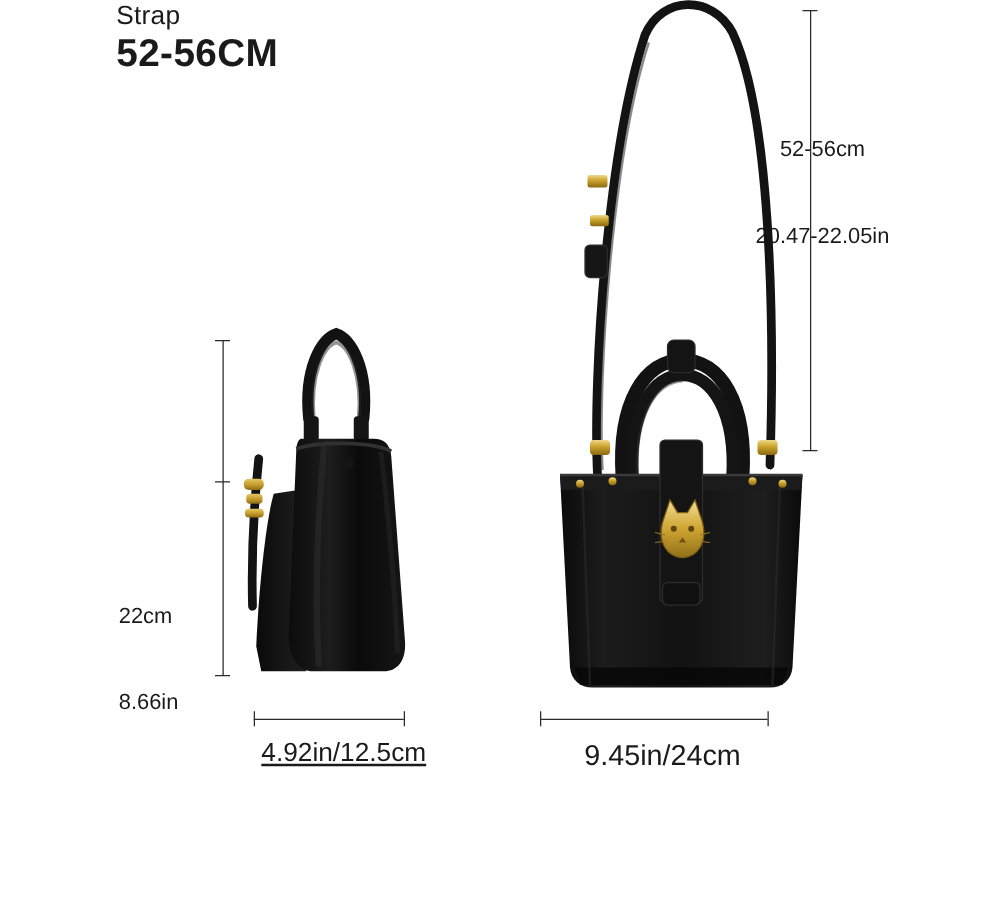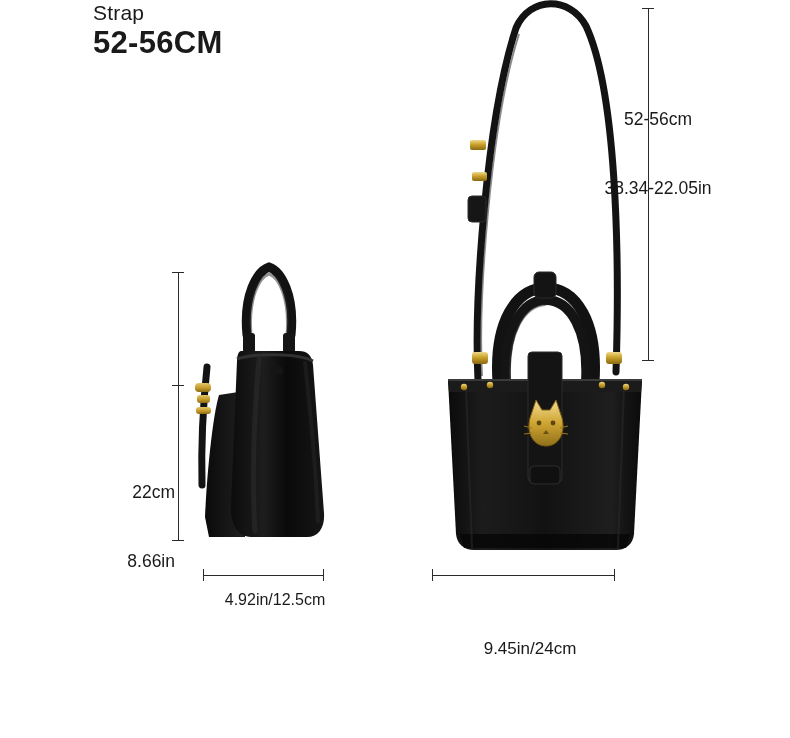--- a/index.html
+++ b/index.html
@@ -53,38 +53,38 @@
     top: 297px;
     width: 80px;
     font-size: 17.5px;
     text-align: center;
   }
   #h-bottom-label {
     left: 95px;
     top: 436px;
     width: 80px;
     font-size: 17.5px;
-    text-align: right;
+    text-align: left;
   }
   #h-top-label div, #h-bottom-label div { line-height: 1.45; }
 
   #side-width-label {
     left: 185px;
     top: 590px;
     width: 180px;
-    font-size: 16px;
-    text-align: center;
+    font-size: 21px;
+    text-align: center;
+    text-decoration: underline;
   }
   #front-width-label {
     left: 440px;
     top: 590px;
     width: 180px;
-    font-size: 17px;
-    text-align: center;
-    margin-top: 48px;
+    font-size: 23px;
+    text-align: center;
   }
 
   #footnote {
     left: 0px;
     top: 642px;
     width: 790px;
     text-align: center;
     font-size: 16.5px;
   }
 
@@ -106,21 +106,21 @@
 </head>
 <body>
 
 <div id="stage">
 
   <div class="txt" id="strap-word">Strap</div>
   <div class="txt" id="strap-size">52-56CM</div>
 
   <div class="txt" id="strap-right">
     <div>52-56cm</div>
-    <div>38.34-22.05in</div>
+    <div>20.47-22.05in</div>
   </div>
 
   <div class="rule v-rule" style="left:648px; top:8px; height:352px;"></div>
   <div class="tick-h" style="left:642px; top:8px;"></div>
   <div class="tick-h" style="left:642px; top:360px;"></div>
 
   <div class="rule v-rule" style="left:178px; top:272px; height:268px;"></div>
   <div class="tick-h" style="left:172px; top:272px;"></div>
   <div class="tick-h" style="left:172px; top:385px;"></div>
   <div class="tick-h" style="left:172px; top:540px;"></div>

